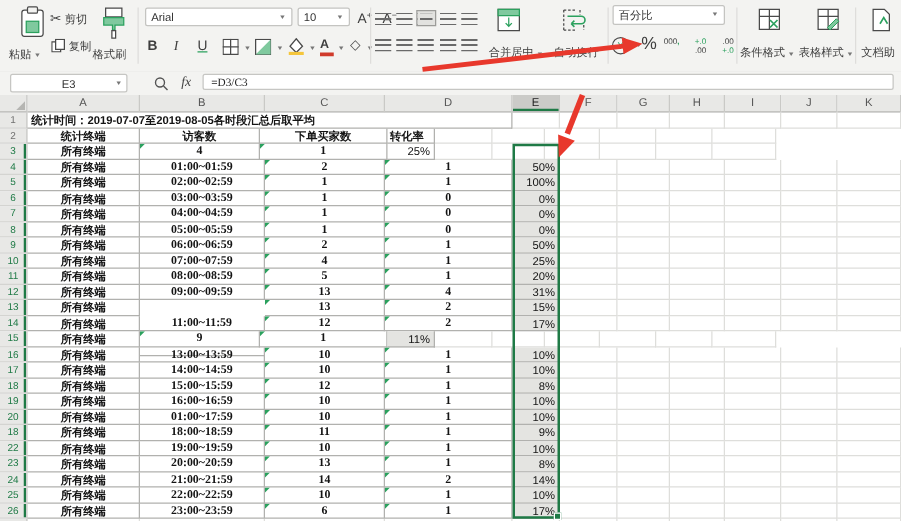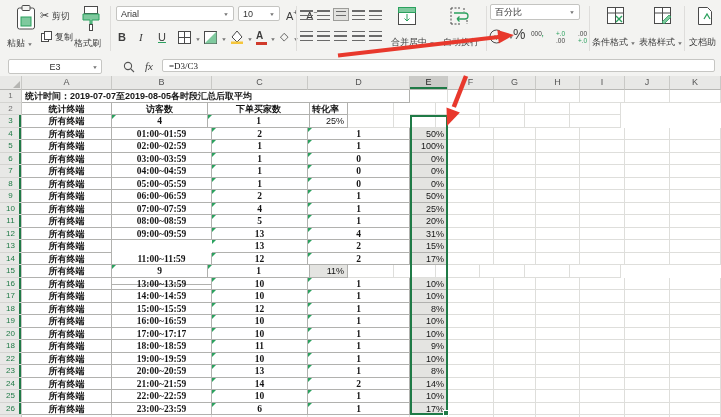--- a/index.html
+++ b/index.html
@@ -485,21 +485,21 @@
         <div class="cell" style="width: 46px;"></div>
         <div class="cell" style="width: 42px;"></div>
         <div class="cell" style="width: 44px;"></div>
         <div class="cell" style="width: 45px;"></div>
         <div class="cell" style="width: 45px;"></div>
         <div class="cell" style="width: 51px;"></div>
       </div>
       <div class="grid-row">
         <div class="rh selrow">20</div>
         <div class="cell t ctr bold" style="width: 90px;">所有终端</div>
-        <div class="cell t ctr num" style="width: 100px;">17:00~17:17</div>
+        <div class="cell t ctr num" style="width: 100px;">01:00~17:59</div>
         <div class="cell t ctr num" style="width: 96px;">10<span class="tri"></span></div>
         <div class="cell t ctr num" style="width: 102px;">1<span class="tri"></span></div>
         <div class="cell t pct selbg" style="width: 38px;">10%</div>
         <div class="cell" style="width: 46px;"></div>
         <div class="cell" style="width: 42px;"></div>
         <div class="cell" style="width: 44px;"></div>
         <div class="cell" style="width: 45px;"></div>
         <div class="cell" style="width: 45px;"></div>
         <div class="cell" style="width: 51px;"></div>
       </div>

